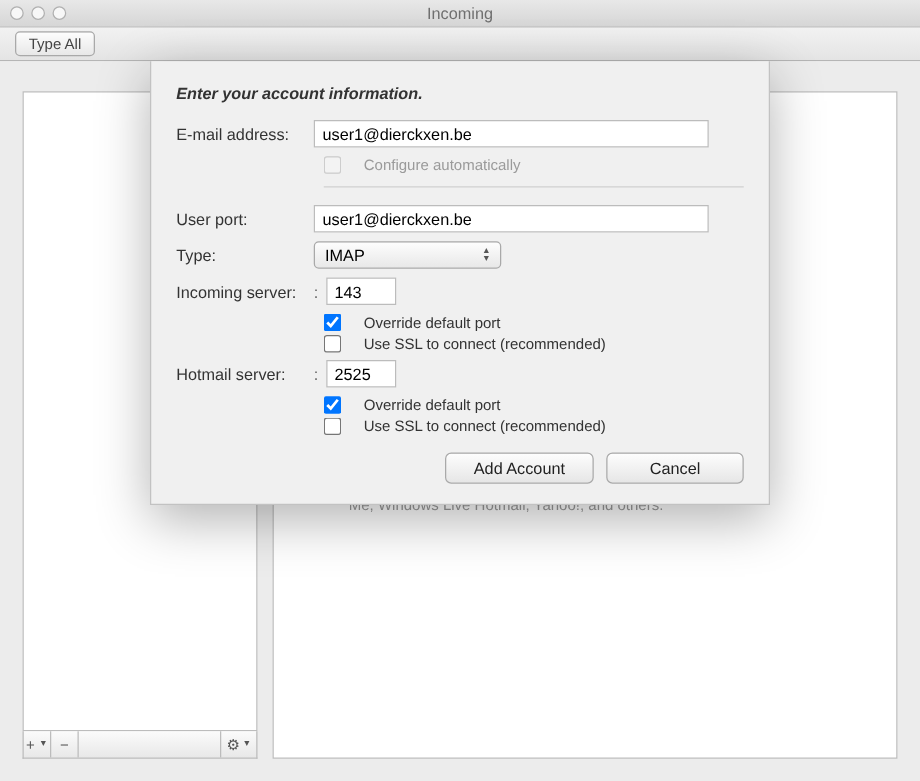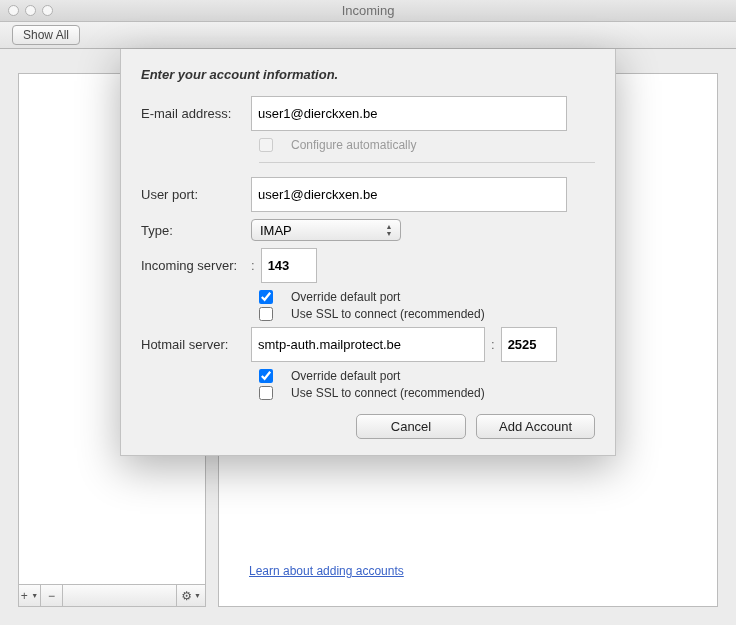--- a/index.html
+++ b/index.html
@@ -152,25 +152,25 @@
     display: flex;
     align-items: center;
     gap: 6px;
   }
   input[type=text], input[type=password] {
     font-family: inherit;
     font-size: 13px;
     padding: 3px 6px;
     border: 1px solid #bcbcbc;
     background: #fff;
-    height: 35px;
+    height: 22px;
   }
   .w-full { width: 316px; }
   .w-srv { width: 234px; }
-  .w-port { width: 56px; font-weight: bold; }
+  .w-port { width: 56px; }
   select.aqua {
     font-size: 13px;
     height: 22px;
     width: 150px;
     border: 1px solid #a9a9a9;
     border-radius: 4px;
     background: linear-gradient(#fdfdfd,#e8e8e8);
     padding: 0 18px 0 8px;
     appearance: none;
     position: relative;
@@ -224,21 +224,21 @@
 <div class="titlebar">
   <div class="traffic">
     <div class="dot"></div>
     <div class="dot"></div>
     <div class="dot"></div>
   </div>
   <div class="title">Incoming</div>
 </div>
 
 <div class="toolbar">
-  <div class="btn">Show All</div>
+  <div class="btn">Type All</div>
 </div>
 
 <div class="workspace">
   <div class="columns">
     <div class="sidebar-wrap">
       <div class="sidebar"></div>
       <div class="sidebar-actions">
         <div class="sa-cell"><span>+</span>&nbsp;<span style="font-size:7px;">▼</span></div>
         <div class="sa-cell">−</div>
         <div class="sa-cell wide"></div>
@@ -251,21 +251,20 @@
     <div class="main">
       <div class="bg-text">
         <div>ted, select an account type.</div>
         <div class="bg-sub1" style="margin-left:220px;">unt</div>
         <div style="margin-top:4px; margin-left:240px;">corporations and</div>
         <div style="margin-left:150px; color:#c8c8c8;">large organizations.</div>
         <div style="margin-top:40px; margin-left:260px;">e from Internet</div>
         <div style="margin-left:30px;">service providers, or from e-mail services such as AOL, Gmail,</div>
         <div style="margin-left:30px;">Me, Windows Live Hotmail, Yahoo!, and others.</div>
       </div>
-      <a href="#" class="learn">Learn about adding accounts</a>
     </div>
   </div>
 </div>
 
 <div class="modal">
   <h3>Enter your account information.</h3>
 
   <div class="row">
     <div class="lbl">E-mail address:</div>
     <div class="field">
@@ -313,32 +312,31 @@
     <span>Override default port</span>
   </div>
   <div class="check-row">
     <input type="checkbox" style="">
     <span>Use SSL to connect (recommended)</span>
   </div>
 
   <div class="row" style="margin-top:6px;">
     <div class="lbl">Hotmail server:</div>
     <div class="field">
-      <input type="text" class="w-srv" value="smtp-auth.mailprotect.be" style="">
       <span class="colon">:</span>
       <input type="text" class="w-port" value="2525" style="">
     </div>
   </div>
 
   <div class="check-row">
     <input type="checkbox" checked="" style="">
     <span>Override default port</span>
   </div>
   <div class="check-row">
     <input type="checkbox" style="">
     <span>Use SSL to connect (recommended)</span>
   </div>
 
   <div class="modal-actions">
+    <div class="mac-btn">Add Account</div>
     <div class="mac-btn">Cancel</div>
-    <div class="mac-btn">Add Account</div>
   </div>
 </div>
 
 </body></html>

